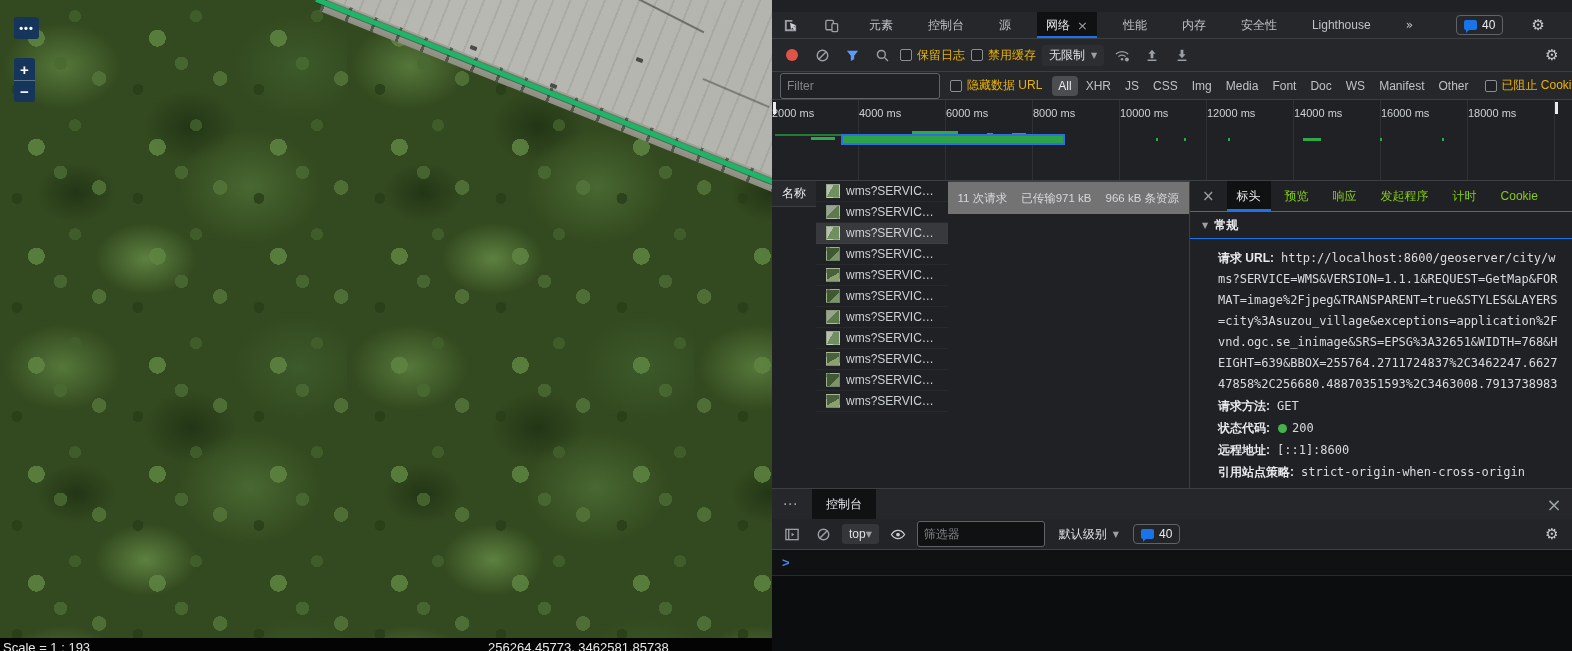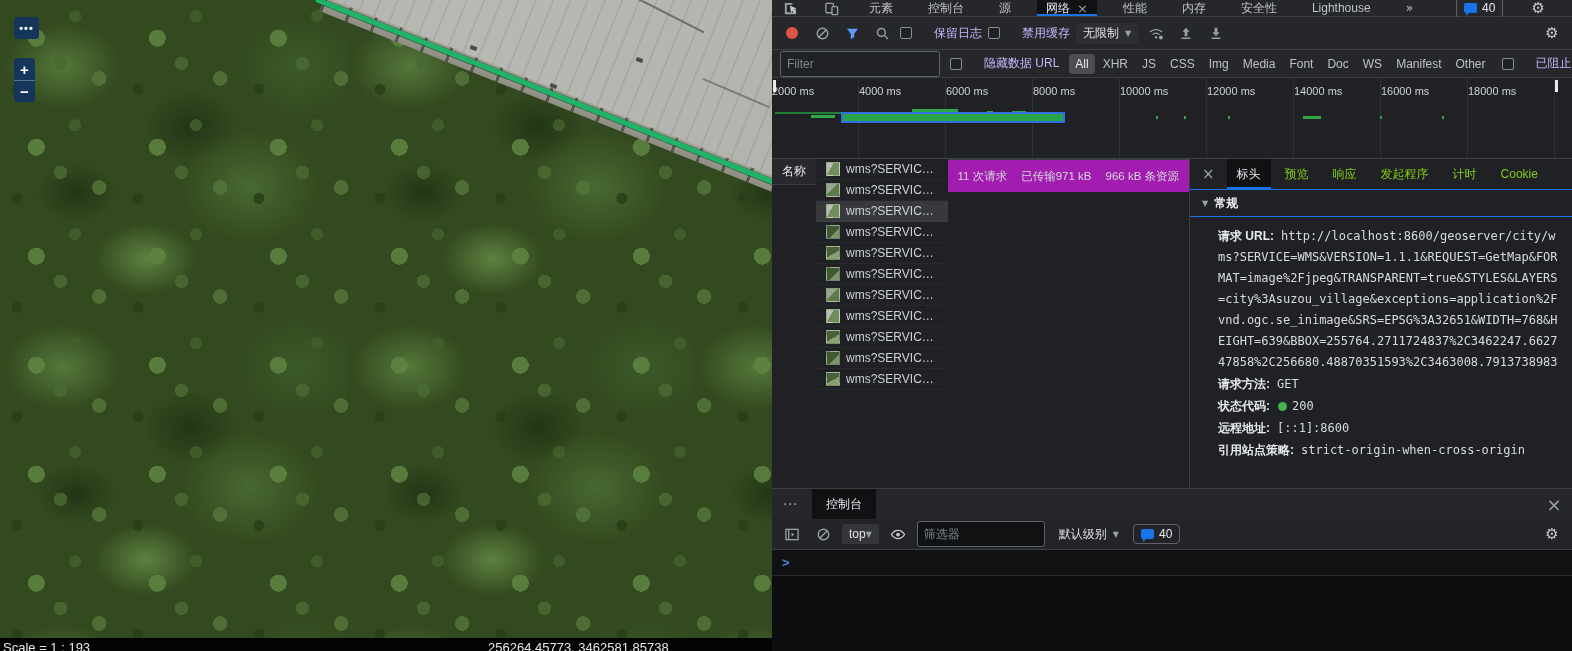--- a/index.html
+++ b/index.html
@@ -57,35 +57,35 @@
   
   .devtools { position:absolute; left:772px; top:0; width:800px; height:651px;
     background:#202124; color:#dfe1e5; font-size:12px; display:flex; flex-direction:column; }
   .bar { background:#26272a; border-bottom:1px solid #3c4043; display:flex; align-items:center; flex:none; }
   .icn { display:inline-flex; align-items:center; justify-content:center; width:24px; height:22px; cursor:pointer; flex:none; }
   .gear { color:#c8cbce; font-size:15px; line-height:1; }
   .dots, .xclose { color:#9aa0a6; font-size:15px; cursor:pointer; }
   .xclose { font-size:18px; }
 
   
-  .dt-tabbar { height:17px; gap:17px; padding:0 6px; }
+  .dt-tabbar { height:27px; gap:17px; padding:0 6px;margin-top:12px; }
   .dt-tab { padding:0 9px; height:100%; display:flex; align-items:center; color:#bdc1c6; cursor:pointer; white-space:nowrap; }
   .dt-tab.active { background:#101113; color:#e8eaed; box-shadow:inset 0 -2px 0 #1a73e8; }
   .tab-x { color:#9aa0a6; margin-left:7px; font-size:13px; }
   .spacer { flex:1; }
   .badgebox { display:flex; align-items:center; gap:5px; border:1px solid #5f6368; border-radius:4px;
     padding:2px 7px; color:#e8eaed; cursor:pointer; margin-right:6px; }
   .bubble { width:13px; height:10px; background:#1a73e8; border-radius:2px; position:relative; }
   .bubble::after { content:""; position:absolute; left:2px; bottom:-3px;
     border:3px solid rgba(0,0,0,0); border-top-color:#1a73e8; border-left-color:#1a73e8; }
 
   
   .net-toolbar { height:33px; gap:6px; padding:0 8px; }
   .recdot { width:12px; height:12px; border-radius:50%; background:#df5449; margin:0 6px; cursor:pointer; flex:none; }
-  .cbitem { display:flex; align-items:center; gap:22px; color:#c4b5fd; cursor:pointer; white-space:nowrap; }
+  .cbitem { display:flex; align-items:center; gap:5px; color:#eab308; cursor:pointer; white-space:nowrap; }
   .cb { width:12px; height:12px; border:1.5px solid #8a8f94; border-radius:2px; background:#202124; flex:none; }
   .ddl { display:flex; align-items:center; gap:6px; background:#2d2e31; border-radius:3px;
     height:21px; padding:0 7px; cursor:pointer; white-space:nowrap; }
   .caret { font-size:8px; color:#9aa0a6; }
 
   
   .net-filter1 { height:28px; gap:10px; padding:0 8px; }
   .filter-input, .console-filter { background:#202124; border:1px solid #5f6368; border-radius:3px;
     height:26px; color:#dfe1e5; font-size:12px; padding:0 6px; outline:none; }
   .filter-input { width:160px; } .console-filter { width:128px; background:#101113; }
@@ -116,21 +116,21 @@
   .req-rows { flex:1; overflow:hidden; }
   .rrow { height:21px; display:flex; align-items:center; padding:0 10px; gap:6px; cursor:pointer;
     border-bottom:1px solid rgba(255,255,255,.04); }
   .rrow.sel { background:#37393d; }
   .thumb { width:14px; height:14px; flex:none; border:1px solid rgba(255,255,255,.25); }
   .t0 { background:linear-gradient(135deg,#9aa292 0 45%,#5d7a4a 45% 100%); }
   .t1 { background:linear-gradient(120deg,#b9bdb4 0 35%,#6f8f5f 35% 100%); }
   .t2 { background:linear-gradient(150deg,#49603c 0 55%,#8aa06e 55% 100%); }
   .t3 { background:linear-gradient(135deg,#3f5a33 0 60%,#7c9468 60% 100%); }
   .rname { color:#cdd1d5; white-space:nowrap; overflow:hidden; text-overflow:ellipsis; }
-  .req-summary { height:33px; background:#a21caf; border-top:1px solid #3c4043;
+  .req-summary { height:33px; background:#737373; border-top:1px solid #3c4043;
     display:flex; align-items:center; gap:14px; padding:0 10px; color:#d5d8dc; font-size:11.5px; flex:none; }
 
   
   .detail-pane { flex:1; display:flex; flex-direction:column; min-width:0; background:#202124; }
   .det-tabs { height:31px; display:flex; align-items:center; gap:4px; padding:0 4px;
     border-bottom:1px solid #1a73e8; flex:none; }
   .det-tab { padding:0 10px; height:100%; display:flex; align-items:center; color:#84cc16; cursor:pointer; white-space:nowrap; }
   .det-tab.active { background:#101113; color:#e8eaed; box-shadow:inset 0 -2px 0 #1a73e8; }
   .det-close { color:#9aa0a6; font-size:15px; padding:0 8px; cursor:pointer; }
   .sect-head { height:27px; display:flex; align-items:center; gap:6px; padding:0 12px;

